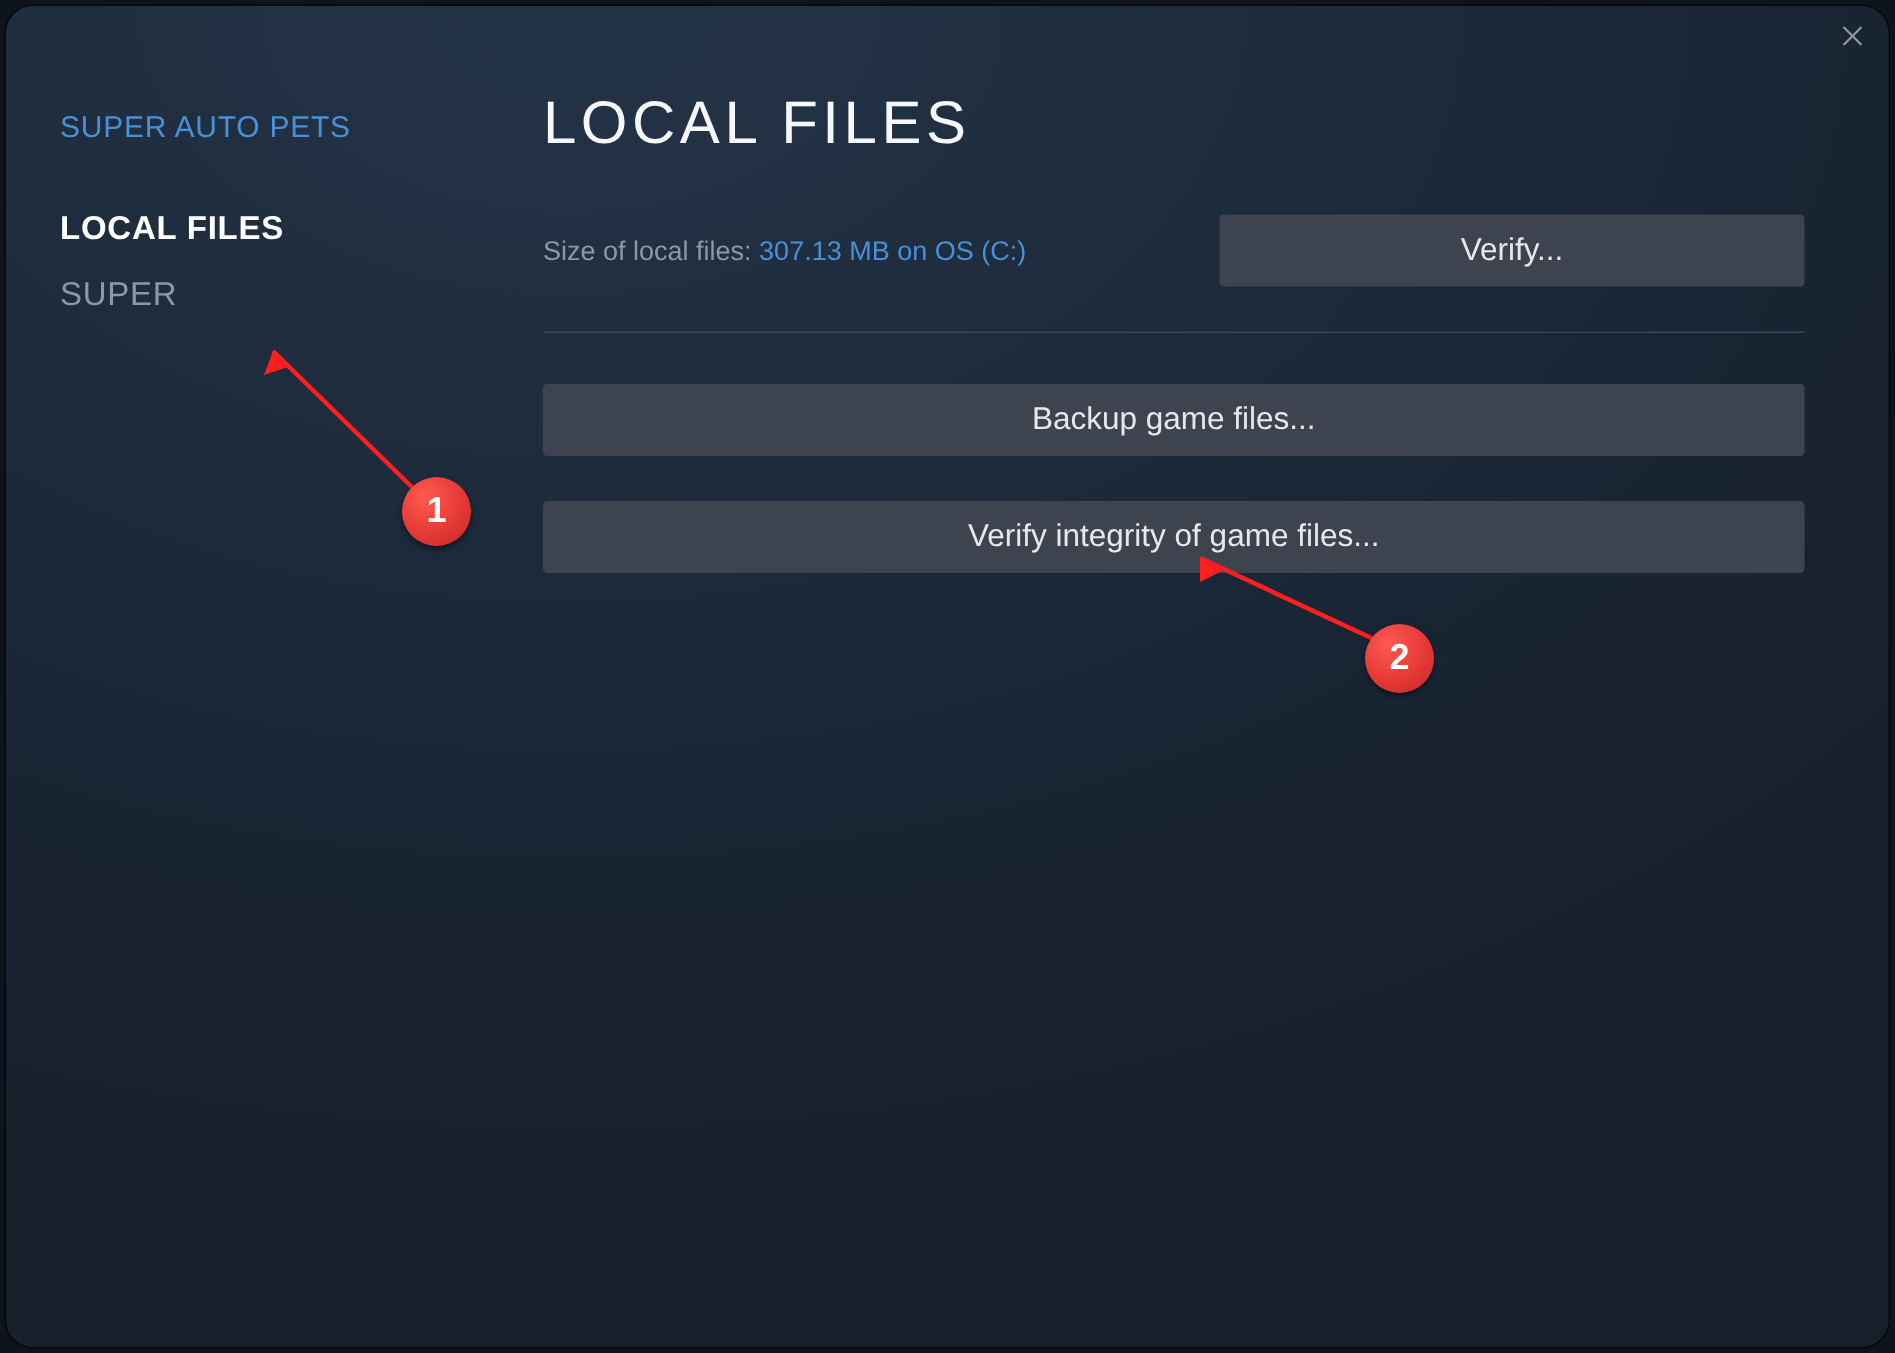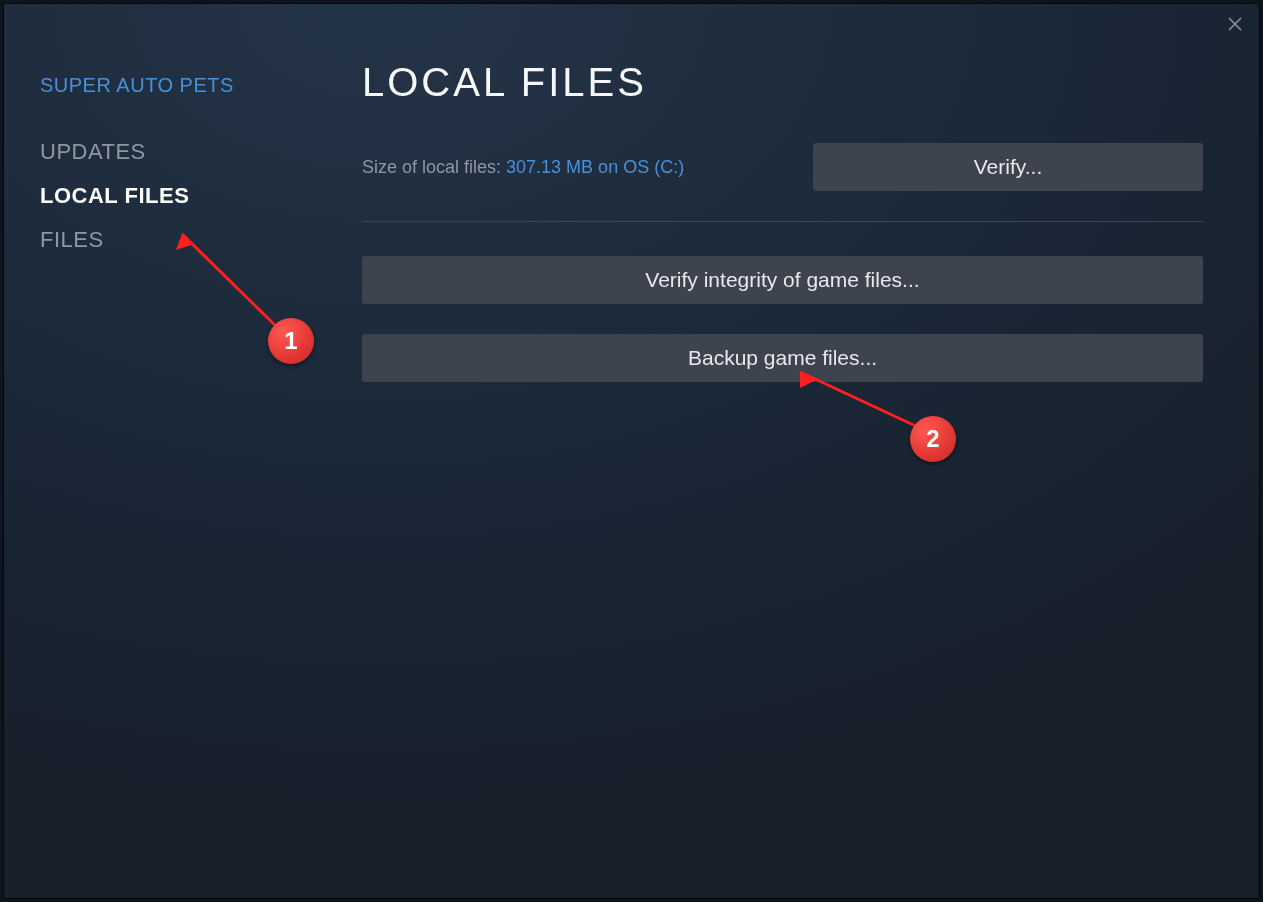--- a/index.html
+++ b/index.html
@@ -21,21 +21,21 @@
     width:1263px;height:902px;
     background:#0e141b;
     font-family:"Motiva Sans","Segoe UI",Arial,sans-serif;
     color:var(--text);
     overflow:hidden;
     position:relative;
   }
   .dialog{
     position:absolute;left:4px;top:4px;right:4px;bottom:4px;
     background:radial-gradient(1200px 800px at 30% 0%,#243447 0%,#1b2838 55%,#171f2b 100%);
-    border-radius:2px;
+    border-radius:18px;
     box-shadow:0 0 0 1px rgba(0,0,0,.6);
     display:flex;
   }
   .close{
     position:absolute;top:10px;right:12px;
     width:24px;height:24px;
     color:#8f98a0;
     display:flex;align-items:center;justify-content:center;
     cursor:pointer;
   }
@@ -117,40 +117,39 @@
       <svg viewBox="0 0 24 24">
           <line x1="4" y1="4" x2="20" y2="20"></line>
           <line x1="20" y1="4" x2="4" y2="20"></line>
         </svg>
     </span>
   </div>
 
   <aside class="sidebar">
     <div class="game-title">SUPER AUTO PETS</div>
     <nav class="nav">
-      <a>UPDATES</a>
       <a class="active">LOCAL FILES</a>
-      <a>FILES</a>
+      <a>SUPER</a>
     </nav>
   </aside>
 
   <section class="main">
     <h1 class="page-title">LOCAL FILES</h1>
 
     <div class="row-top">
       <div class="size-line">
         <span>Size of local files: </span><span class="link">307.13 MB on OS (C:)</span>
       </div>
       <button class="btn btn-browse">Verify...</button>
     </div>
 
     <div class="divider"></div>
 
+    <button class="btn btn-wide">Backup game files...</button>
     <button class="btn btn-wide">Verify integrity of game files...</button>
-    <button class="btn btn-wide">Backup game files...</button>
   </section>
 
 </div>
 
 <div class="overlay">
   <svg class="arrow" width="1263" height="902" style="position:absolute;left:0;top:0">
     <line x1="280" y1="330" x2="182" y2="234"></line>
     <polygon points="182,234 176,250 194,244"></polygon>
   </svg>
   <div class="marker" style="left:268px;top:318px">

